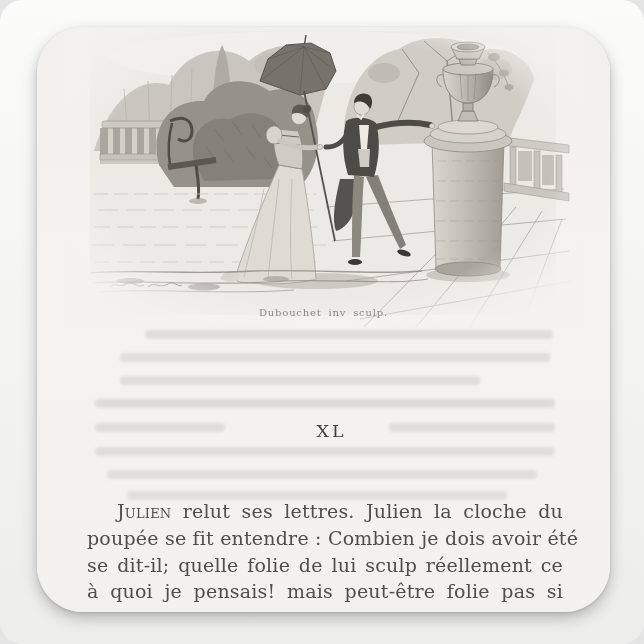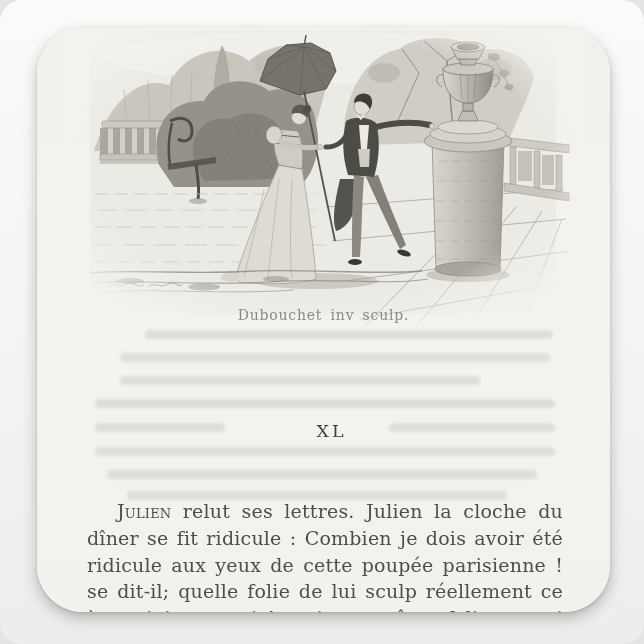--- a/index.html
+++ b/index.html
@@ -20,21 +20,21 @@
     border-radius:46px;
     overflow:hidden;
     box-shadow:0 6px 14px rgba(90,90,90,.38),0 1px 3px rgba(0,0,0,.15);
   }
   .engraving{
     position:absolute;left:27px;top:2px;width:520px;height:300px;
   }
   .caption{
     position:absolute;left:0;top:280px;width:100%;
     text-align:center;
-    font-size:14px;letter-spacing:.8px;word-spacing:3px;
+    font-size:10px;letter-spacing:.8px;word-spacing:3px;
     color:#8b8984;
   }
   .showline{
     position:absolute;height:9px;border-radius:4px;
     background:#c9c8c2;opacity:.48;filter:blur(1.6px);
   }
   .chapter{
     position:absolute;left:8px;top:394px;width:100%;
     text-align:center;
     font-size:17.5px;letter-spacing:3px;
@@ -243,19 +243,18 @@
   <div class="showline" style="left:58px;top:396px;width:130px;"></div>
   <div class="showline" style="left:352px;top:396px;width:166px;"></div>
   <div class="showline" style="left:58px;top:420px;width:460px;background:#ccc9c4;"></div>
   <div class="showline" style="left:70px;top:443px;width:430px;"></div>
   <div class="showline" style="left:90px;top:464px;width:380px;background:#cbcac5;"></div>
 
   <div class="chapter">XL</div>
 
   <div class="para">
     <div class="pline first"><span class="lead">Julien</span><span> relut ses lettres. Julien la cloche du</span></div>
-    <div class="pline">dîner se fit ridicule : Combien je dois avoir été</div>
-    <div class="pline">ridicule aux yeux de cette poupée parisienne !</div>
+    <div class="pline">poupée se fit entendre : Combien je dois avoir été</div>
     <div class="pline">se dit-il; quelle folie de lui sculp réellement ce</div>
     <div class="pline">à quoi je pensais! mais peut-être folie pas si</div>
   </div>
 
 </div>
 
 </body></html>

